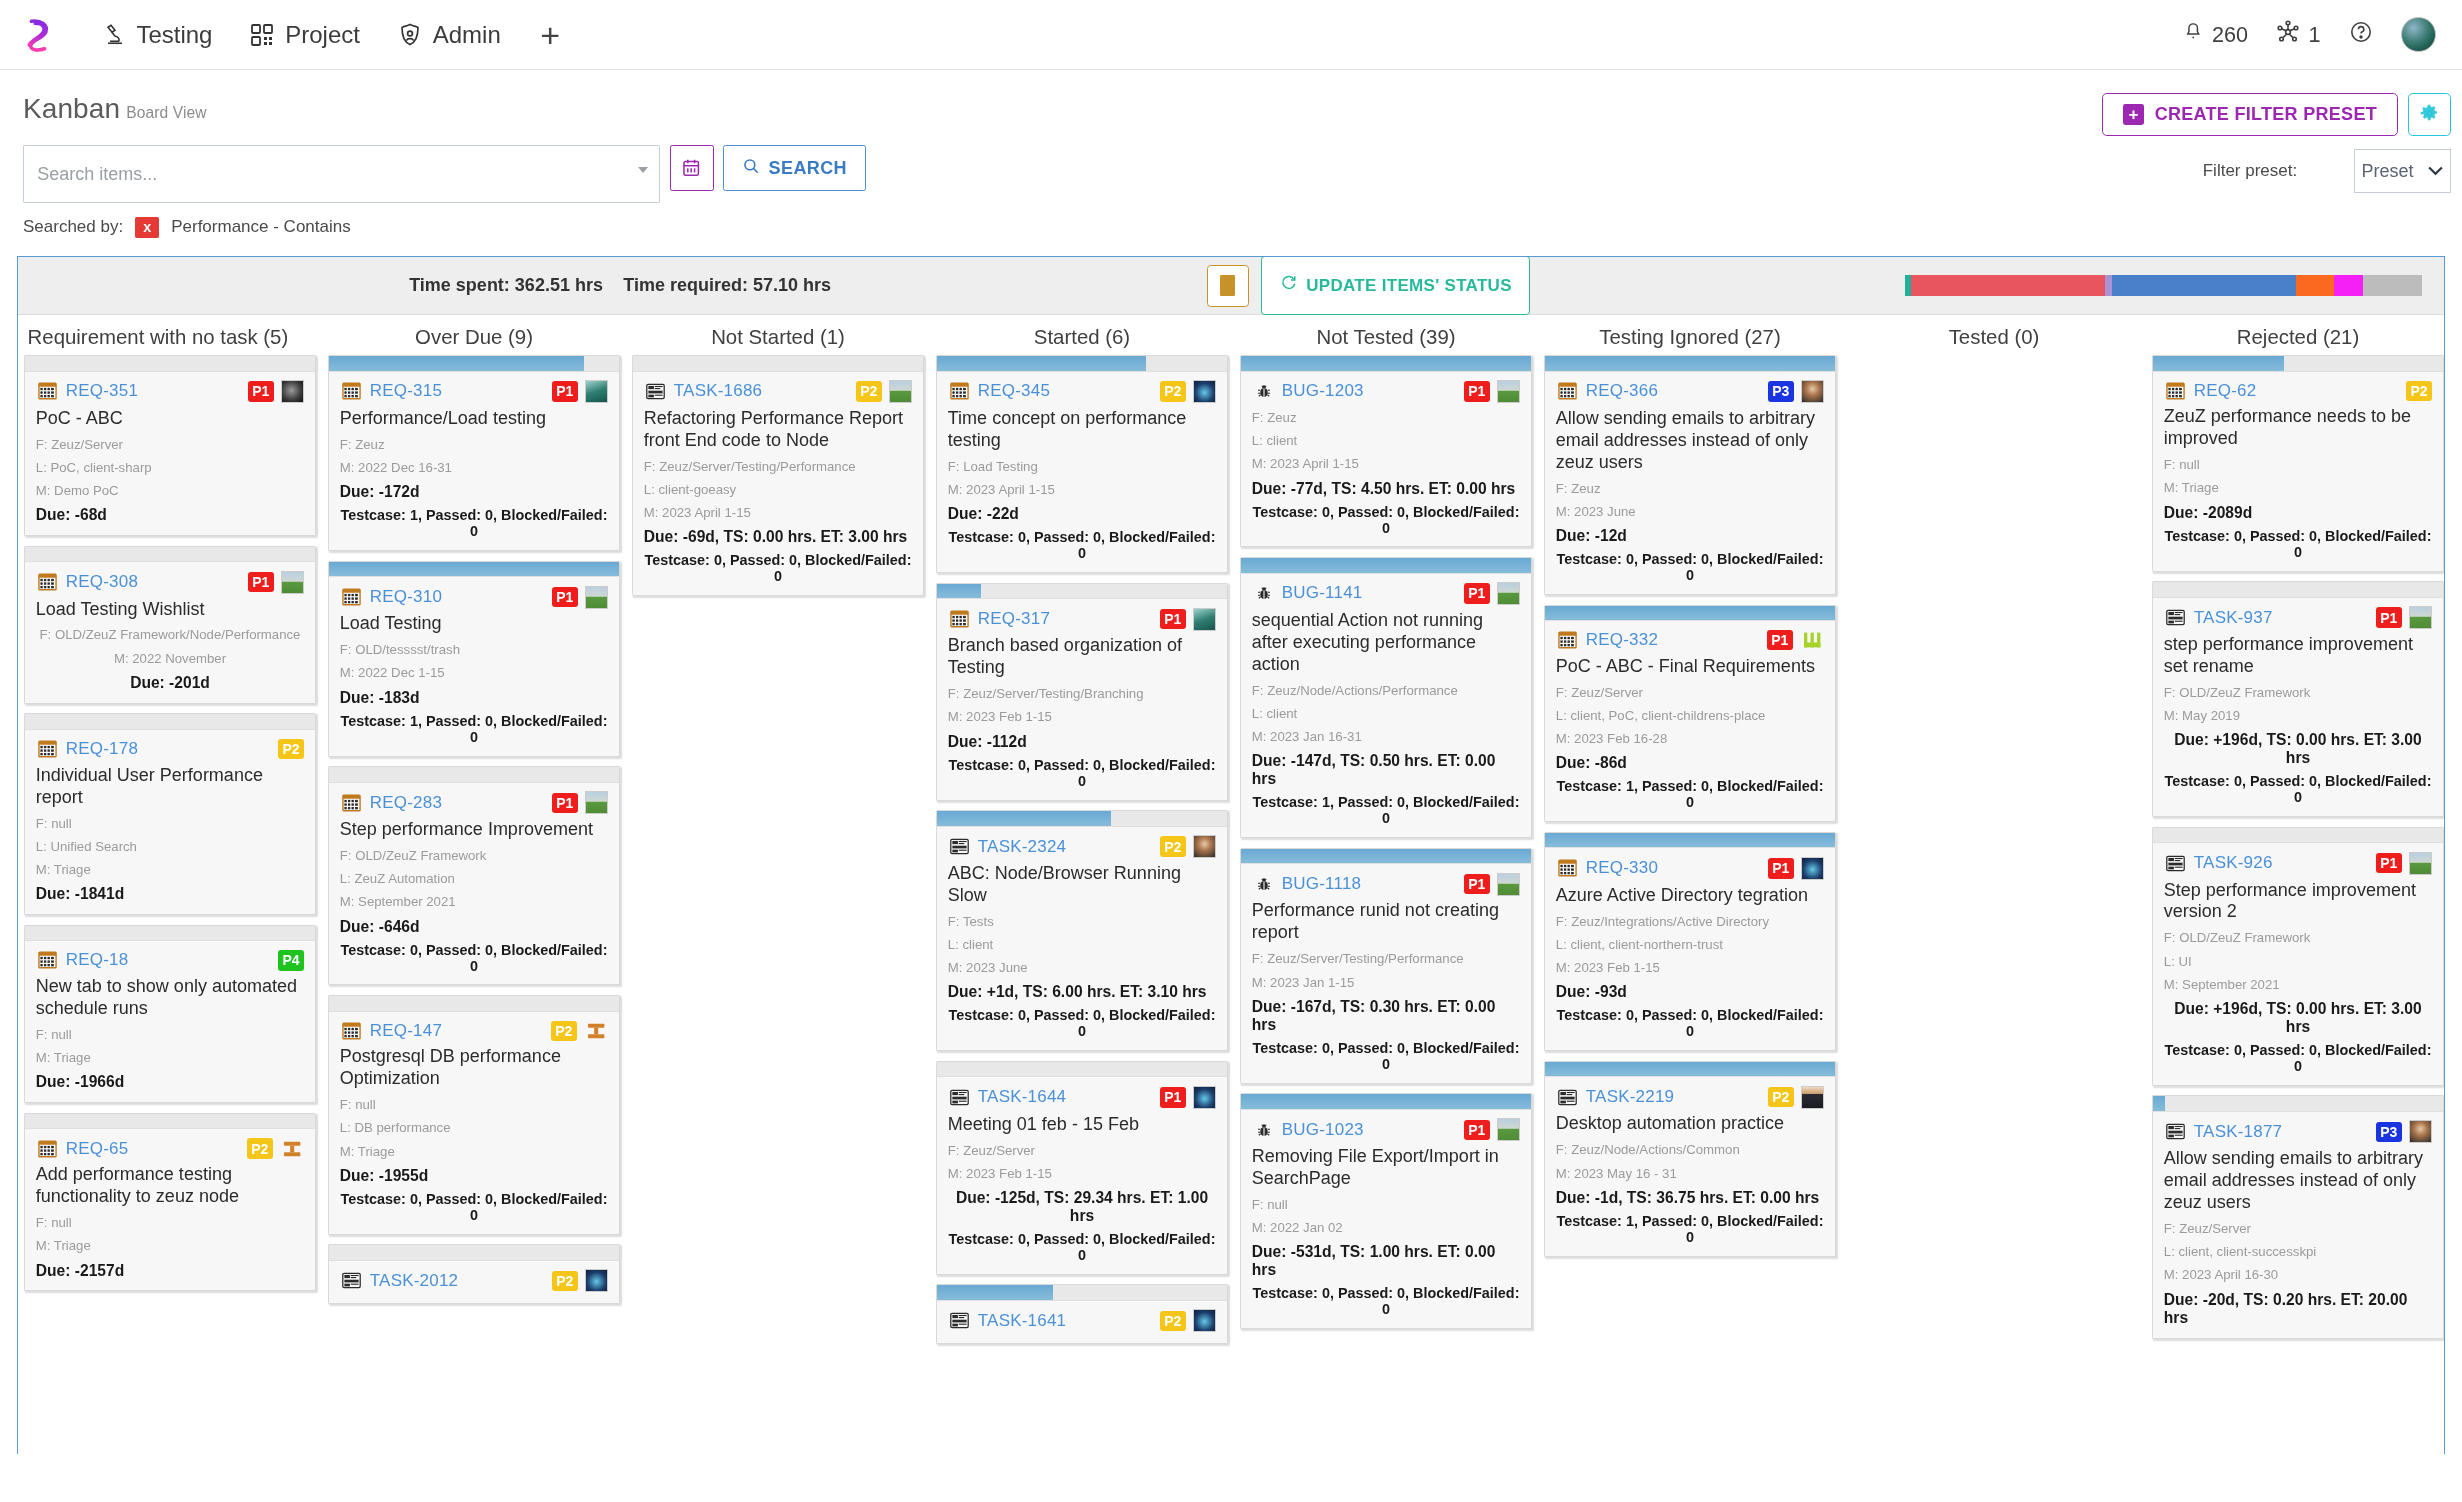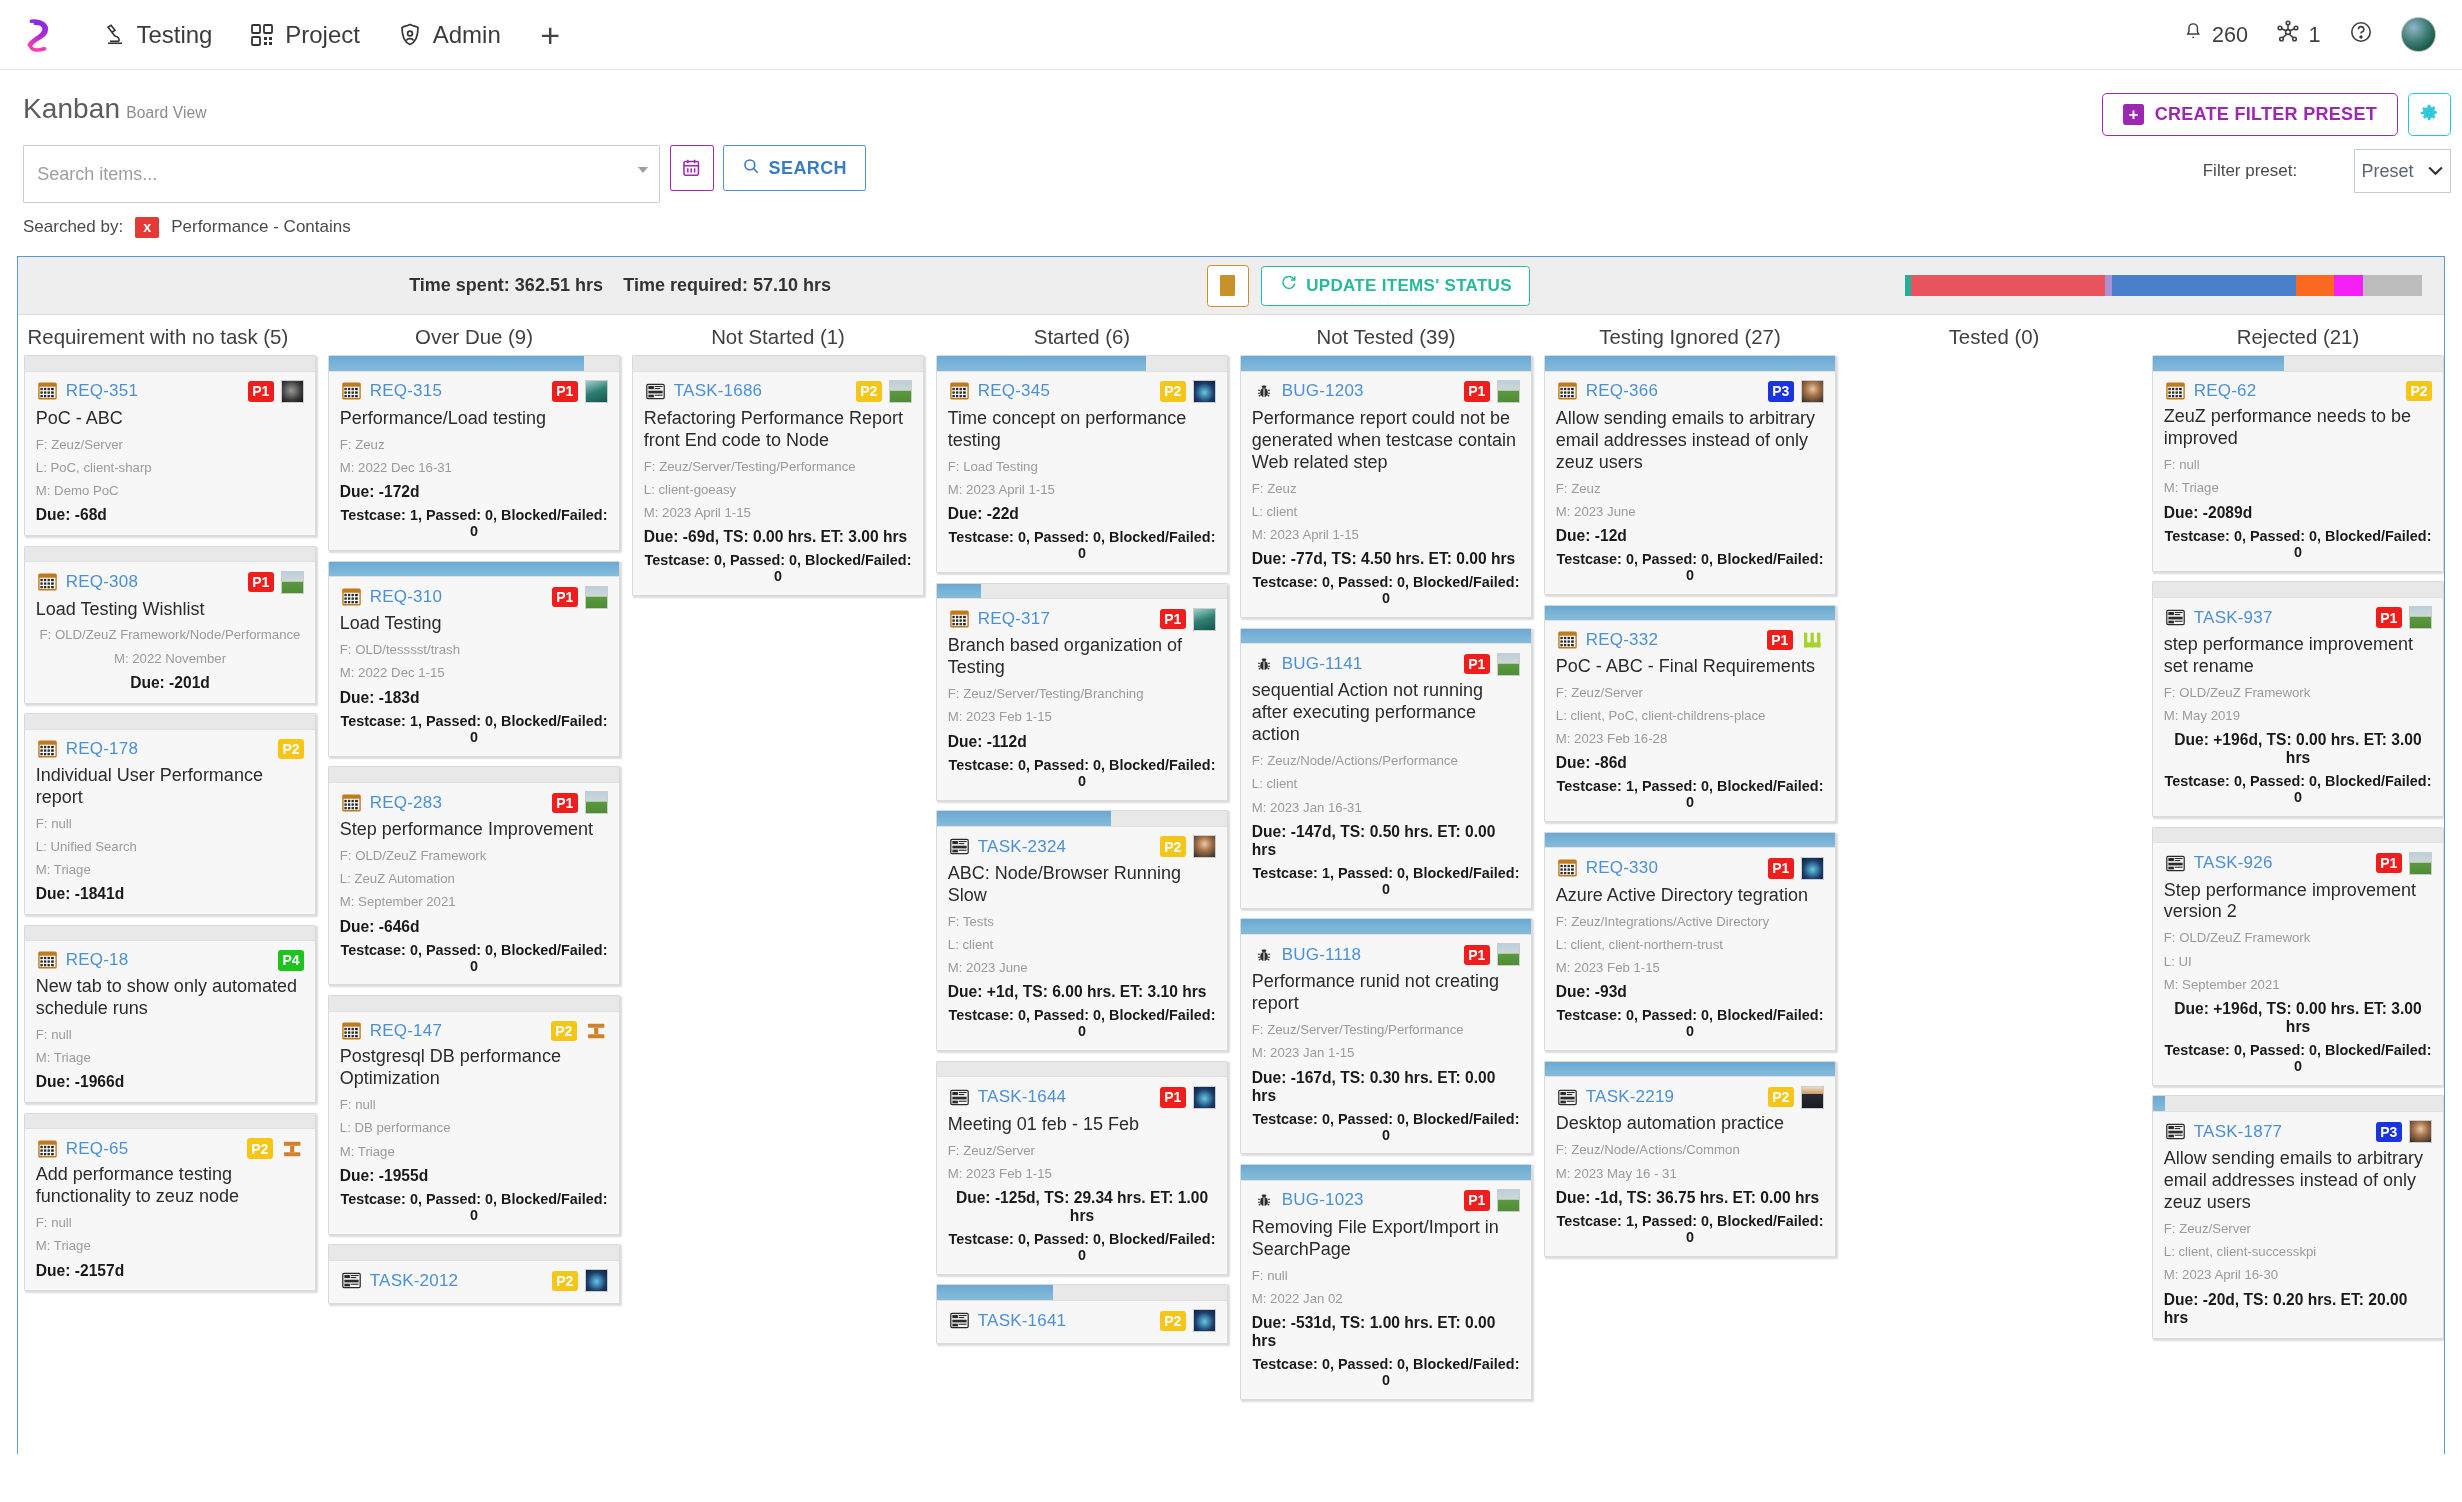--- a/index.html
+++ b/index.html
@@ -110,21 +110,21 @@
     padding: 0 15.6px; border-bottom:0.6px solid #dcdcdc;
   }
   .stats-text { font-size:18px;color:#333;font-weight:600;margin:0 auto 0 auto;display:flex;gap:20.4px;}
   .stats-mid { display:flex;align-items:center;gap:12px;}
   .sq-btn {
     width:42px;height:42px;border:1.2px solid #c8922a;border-radius:3.6px;background:#fff;
     display:flex;align-items:center;justify-content:center;cursor:pointer;
   }
   .sq-inner { width:14.4px;height:20.4px;background:#c8922a;border-radius:1.2px;}
   .update-btn {
-    height:40px;border:1.2px solid #26b99a;border-radius:3.6px;background:#fff;
+    height:59px;border:1.2px solid #26b99a;border-radius:3.6px;background:#fff;
     display:flex;align-items:center;gap:9.6px;padding:0 17px;cursor:pointer;
     color:#26b99a;font-size:17px;font-weight:700;letter-spacing:0.3px;
   }
   .legendbar {
     margin-left:auto; margin-right:6px;
     width: 517px; height:20.4px; display:flex; background:#c0c0c0;
   }
 
   .colheads { display:flex; padding: 10.8px 0 6px 0; }
   .colhead {
@@ -967,21 +967,20 @@
                   <path d="M9 5l1.6 2M15 5l-1.6 2M4 11h3M17 11h3M4 15h3M17 15h3M5 19l2.5-2M19 19l-2.5-2" stroke="#2b2b2b" stroke-width="1.4"></path>
                   <circle cx="12" cy="6.5" r="2.3"></circle>
                 </svg>
               </span>
               <span class="kid">BUG-1203</span>
               <span class="badges">
                 <span class="pbadge p1">P1</span>
                 <span class="thumb th-field"></span>
               </span>
             </div>
-            <div class="card-title">Performance report could not be generated when testcase contain Web related step</div>
             <div class="meta">F: Zeuz</div>
             <div class="meta">L: client</div>
             <div class="meta">M: 2023 April 1-15</div>
             <div class="due">Due: -77d, TS: 4.50 hrs. ET: 0.00 hrs</div>
             <div class="tc">Testcase: 0, Passed: 0, Blocked/Failed: 0</div>
           </div>
         </div>
         <div class="card">
           <div class="card-bar">
             <div class="fill" style="width:100%"></div>

